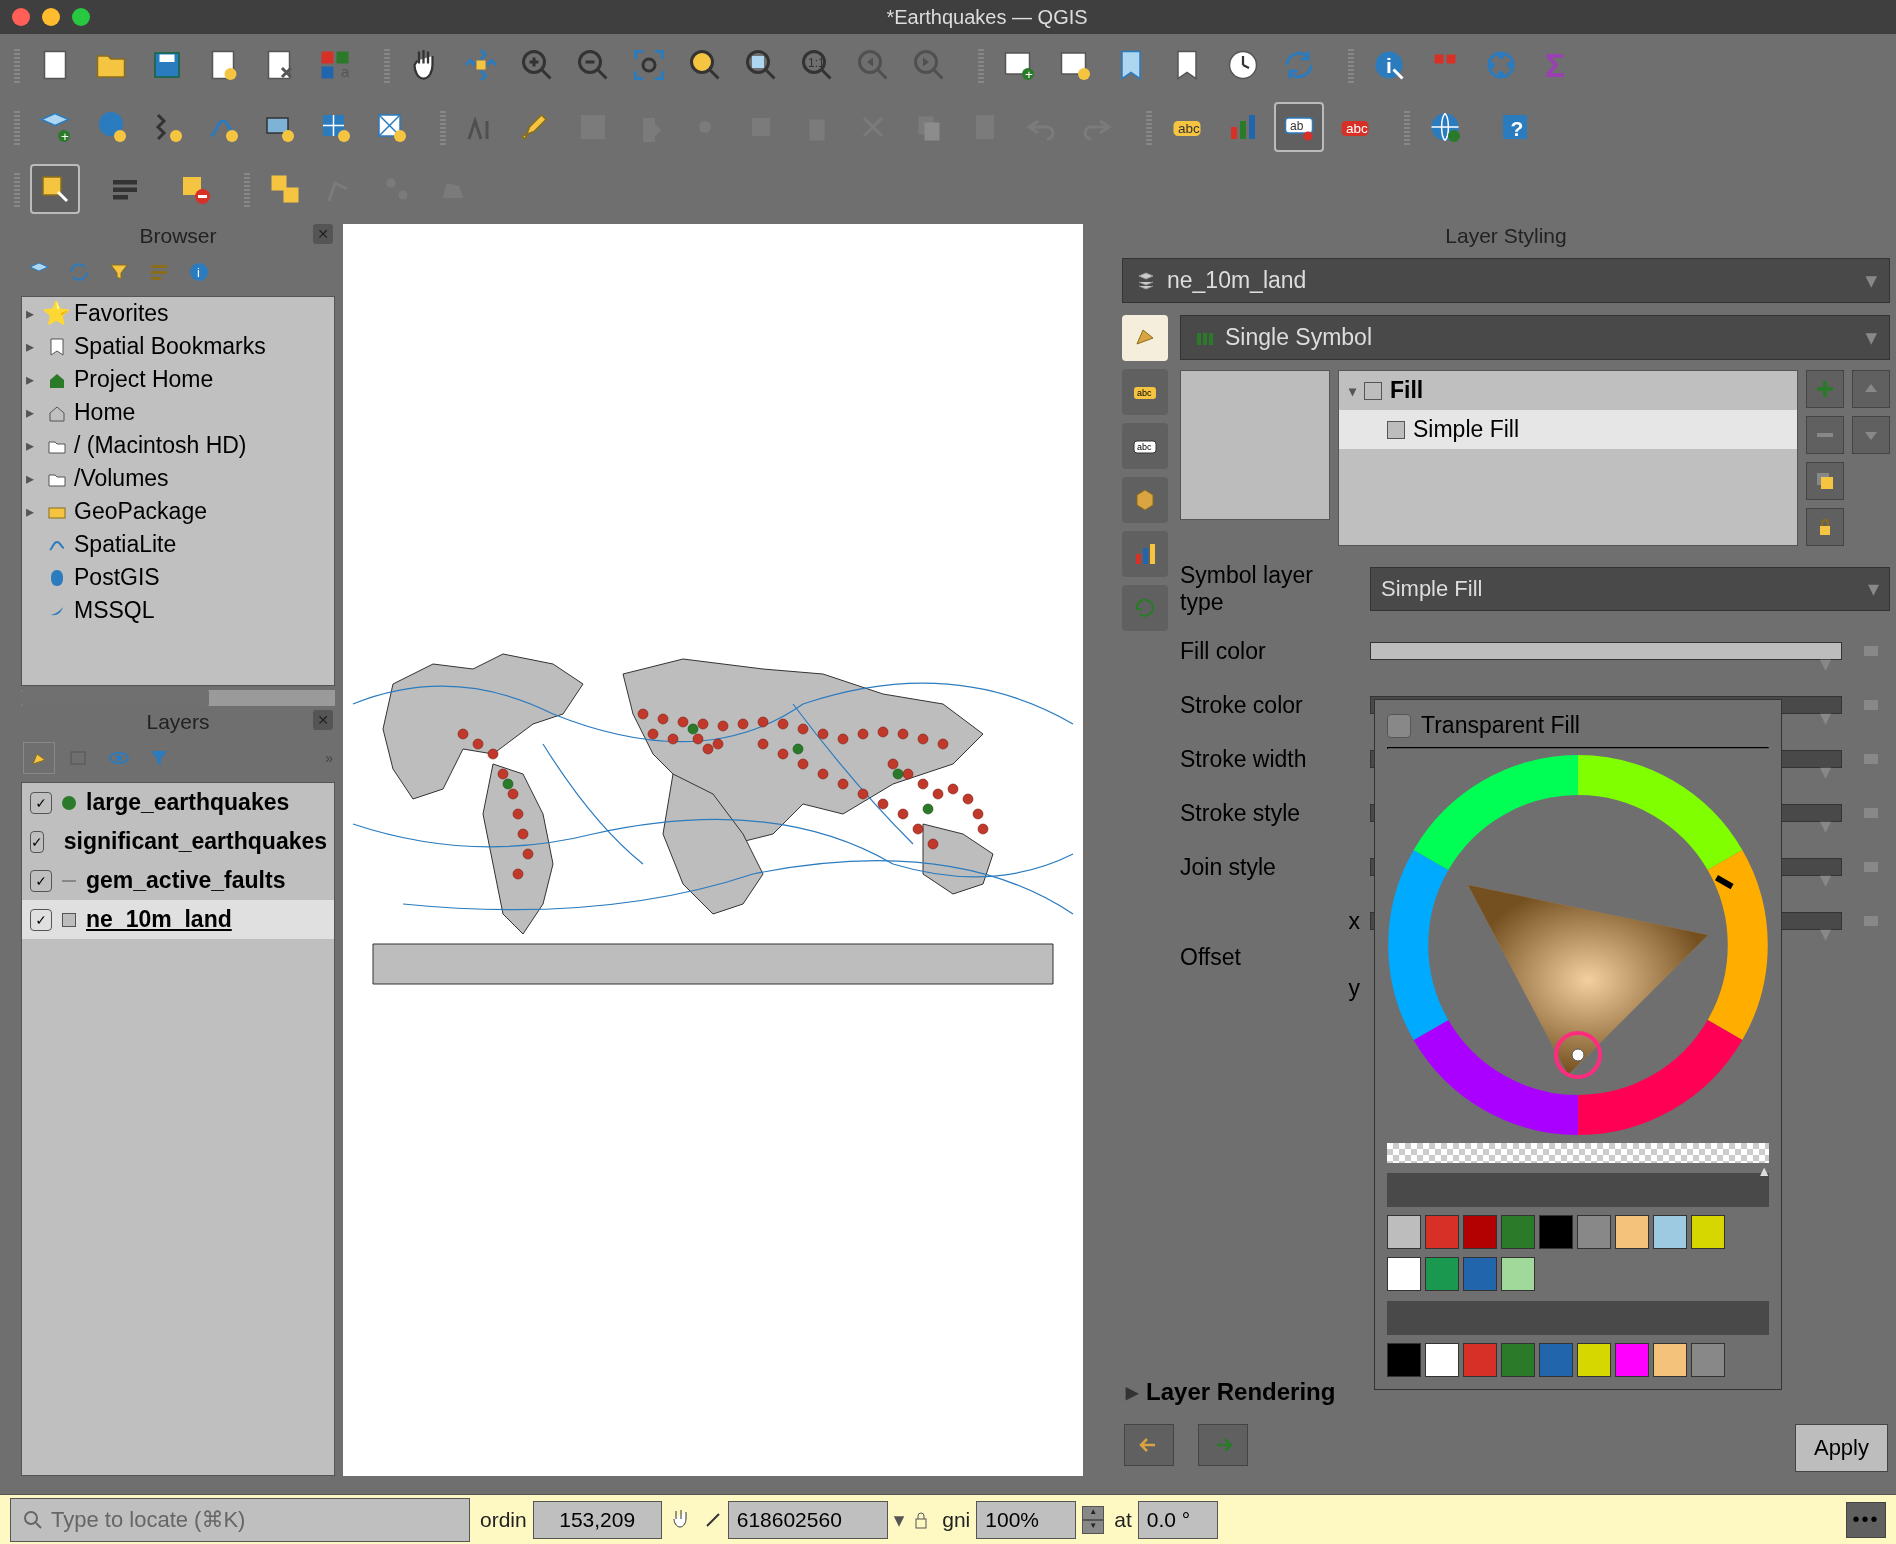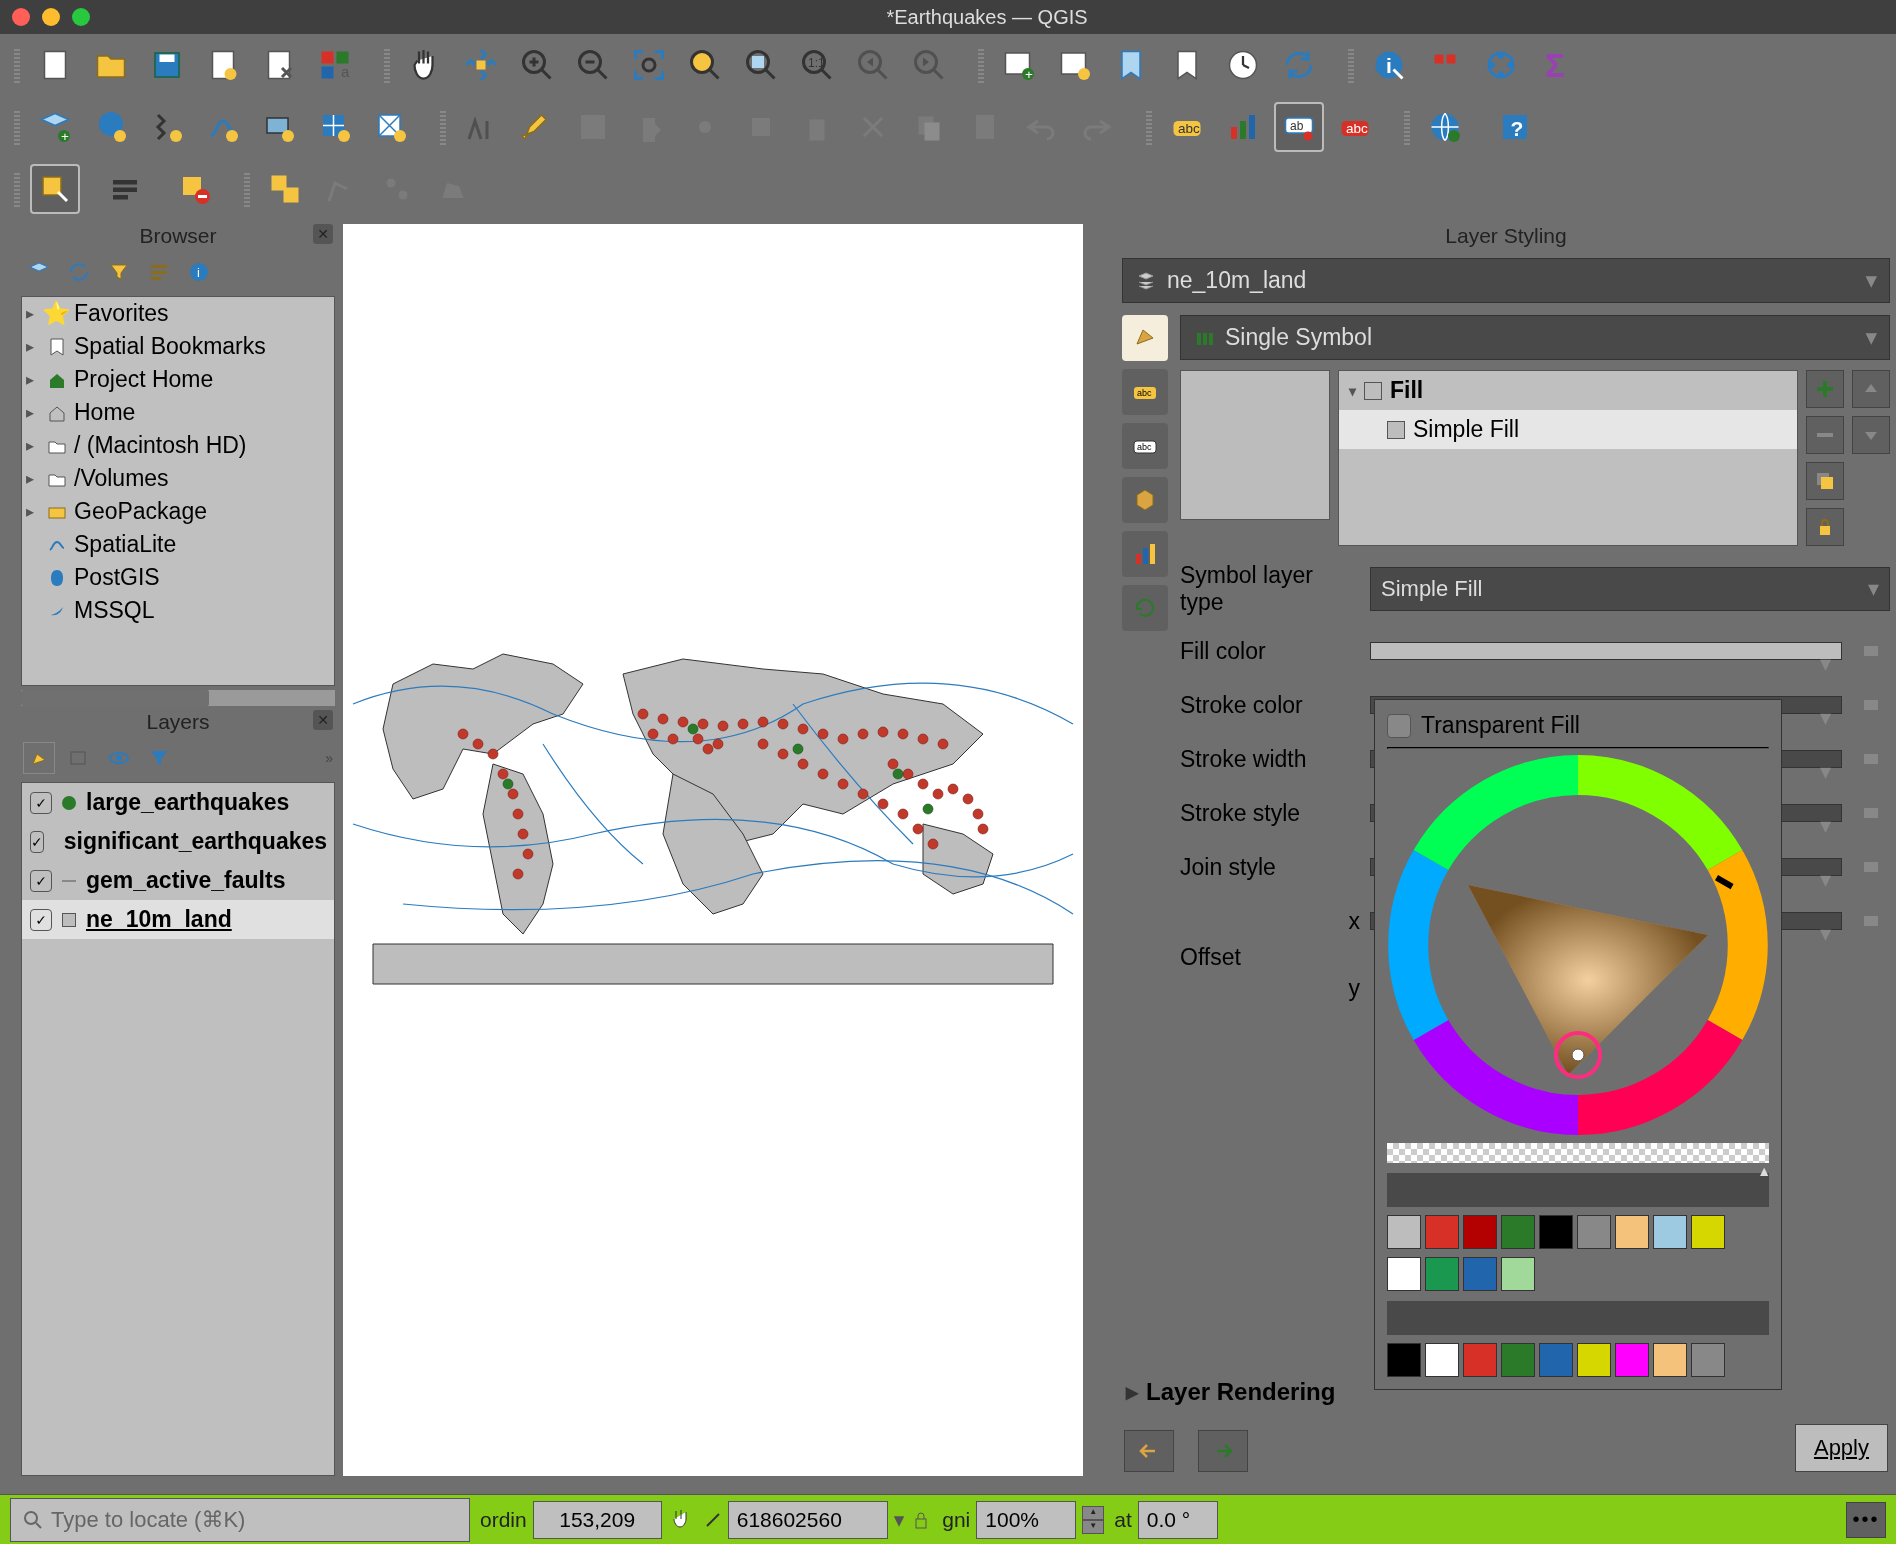--- a/index.html
+++ b/index.html
@@ -67,25 +67,25 @@
 .color-popup { position: absolute; top: 390px; left: 200px; width: 408px; background: #6f6f6f; border: 1px solid #333; padding: 12px; z-index: 10; }
 .transp-row { display: flex; align-items: center; gap: 10px; font-size: 23px; color: #000; margin-bottom: 8px; }
 .wheel-wrap { position: relative; width: 380px; height: 380px; margin: 0 auto; }
 .alpha-slider { height: 20px; background: repeating-conic-gradient(#ccc 0 25%, #fff 0 50%) 0 0/12px 12px; margin-top: 8px; position: relative; }
 .alpha-slider::after { content: '▲'; position: absolute; right: -2px; bottom: -16px; color: #ddd; font-size: 14px; }
 .recent-colors { height: 34px; background: #494949; margin-top: 10px; }
 .swatches-row { display: flex; gap: 4px; margin-top: 8px; flex-wrap: wrap; }
 .sw { width: 34px; height: 34px; border: 1px solid #333; }
 
 .render-row { display: flex; align-items: center; padding: 10px; font-size: 24px; font-weight: 700; gap: 8px; }
-.bottom-actions { display: flex; align-items: flex-end; padding: 8px; gap: 24px; text-decoration: underline; }
+.bottom-actions { display: flex; align-items: flex-start; padding: 8px; gap: 24px; }
 .act-btn { width: 50px; height: 42px; background: #606060; border: 1px solid #444; display: flex; align-items: center; justify-content: center; }
 .apply-btn { background: #bdbdbd; padding: 10px 18px; font-size: 22px; border: 1px solid #444; margin-left: auto; }
 
-.statusbar { height: 50px; background: #84cc16; display: flex; align-items: center; padding: 6px 10px; gap: 10px; border-top: 1px solid #555; position: absolute; bottom: 0; width: 100%; }
+.statusbar { height: 50px; background: #fef9c3; display: flex; align-items: center; padding: 6px 10px; gap: 10px; border-top: 1px solid #555; position: absolute; bottom: 0; width: 100%; }
 .search-box { flex: 0 0 460px; background: #bfbfbf; border: 1px solid #555; padding: 8px 12px; font-size: 22px; color: #666; display: flex; align-items: center; gap: 8px; }
 .stat-field { display: flex; align-items: center; gap: 6px; font-size: 21px; color: #222; }
 .stat-input { background: #bfbfbf; border: 1px solid #555; padding: 6px 8px; font-size: 21px; }
 .spinner { width: 22px; display: flex; flex-direction: column; }
 .spinner span { height: 14px; background: #888; border: 1px solid #555; font-size: 8px; text-align: center; }
 .more-btn { width: 40px; height: 36px; background: #606060; border: 1px solid #444; display: flex; align-items: center; justify-content: center; margin-left: auto; font-size: 20px; letter-spacing: 2px; }
 </style>
 </head>
 <body>
 

